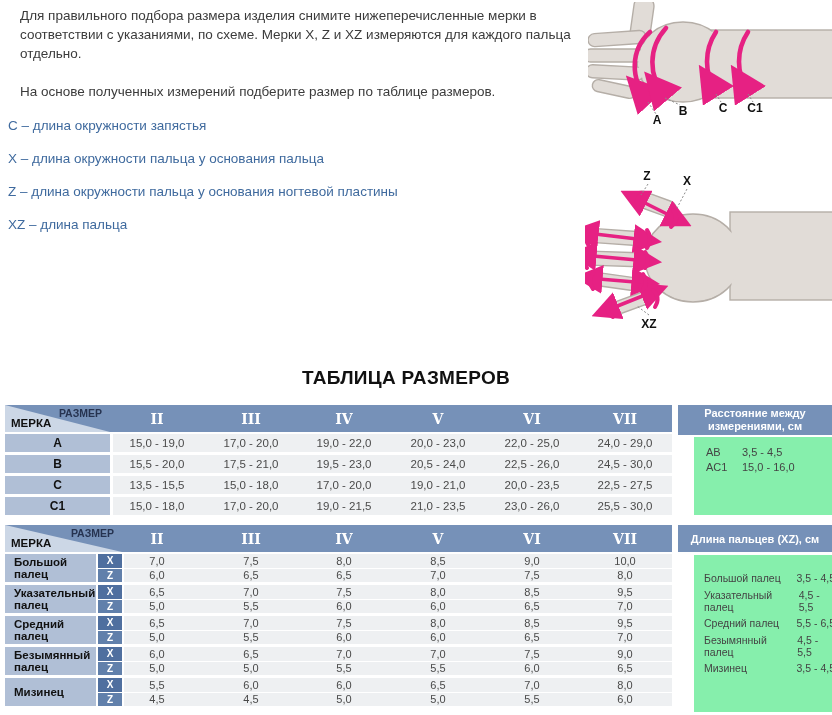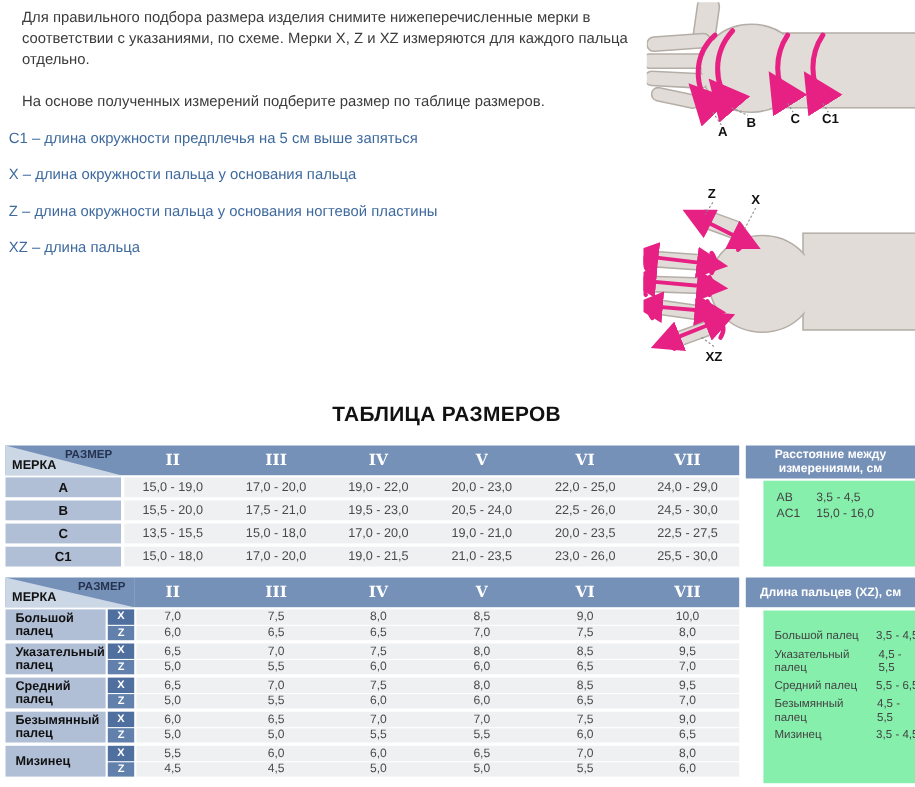--- a/index.html
+++ b/index.html
@@ -53,21 +53,21 @@
 <body>
 
 <div class="page">
 
   <div class="intro">
     <p>Для правильного подбора размера изделия снимите нижеперечисленные мерки в соответствии с указаниями, по схеме. Мерки X, Z и XZ измеряются для каждого пальца отдельно.</p>
     <p>На основе полученных измерений подберите размер по таблице размеров.</p>
   </div>
 
   <div class="defs">
-    <div class="def">C1 – длина окружности предплечья на 5 см выше запяться</div>
+    <div class="def">C – длина окружности запястья</div>
     <div class="def">X – длина окружности пальца у основания пальца</div>
     <div class="def">Z – длина окружности пальца у основания ногтевой пластины</div>
     <div class="def">XZ – длина пальца</div>
   </div>
 
   <svg style="position:absolute;left:588px;top:2px" width="244" height="135" viewBox="0 0 244 135">
     <defs>
       <marker id="arw" markerWidth="8" markerHeight="8" refX="1" refY="4" orient="auto">
         <path d="M0,0 L8,4 L0,8 Z" fill="#e62183"></path>
       </marker>

